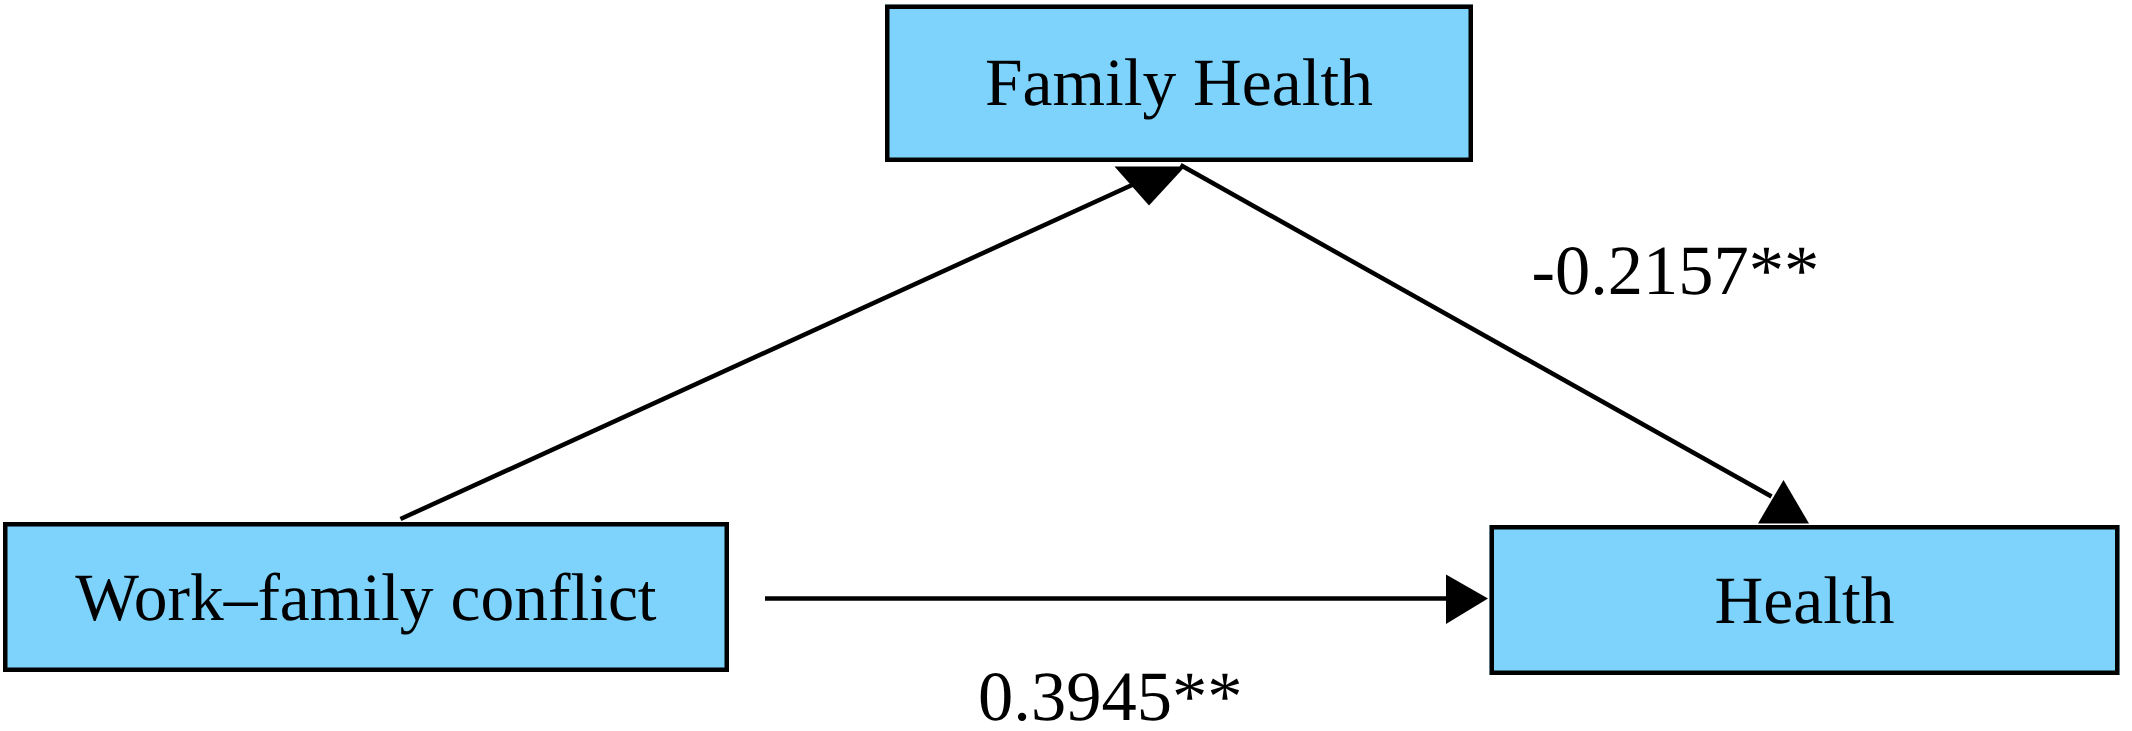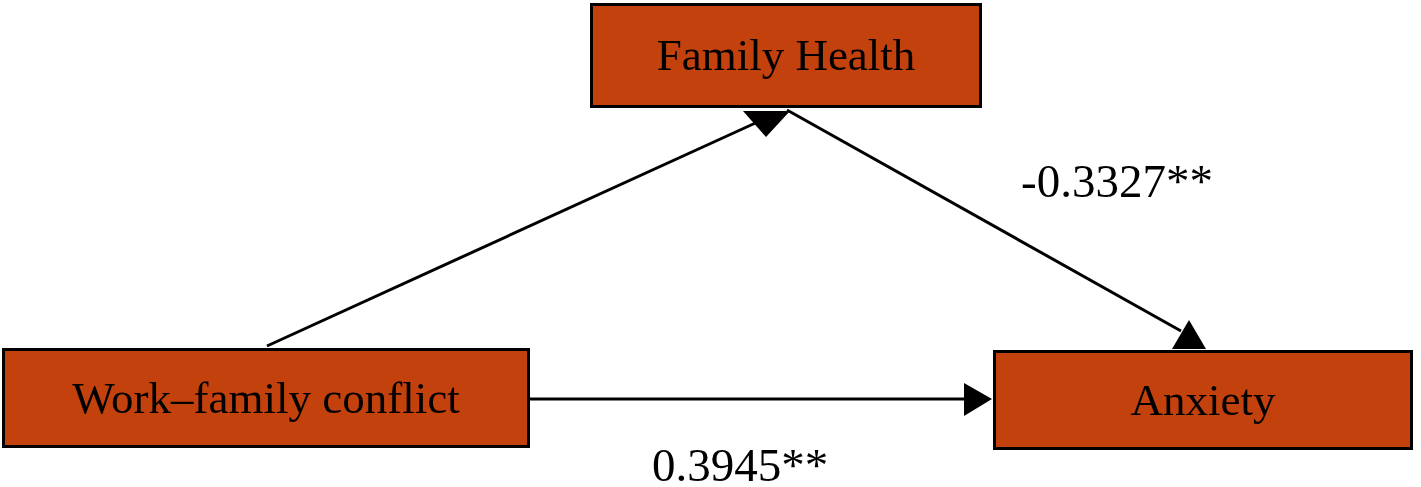--- a/index.html
+++ b/index.html
@@ -20,38 +20,38 @@
     position: absolute;
     left: 0;
     top: 0;
     width: 1421px;
     height: 487px;
   }
   .node {
     position: absolute;
     box-sizing: border-box;
     border: 3px solid #000000;
-    background: #c2410c;
+    background: #7dd3fc;
     display: flex;
     align-items: center;
     justify-content: center;
     font-size: 45px;
     line-height: 1;
     white-space: nowrap;
   }
   #node-family-health {
     left: 590px;
     top: 3px;
     width: 392px;
     height: 105px;
   }
   #node-wfc {
     left: 2px;
     top: 348px;
-    width: 528px;
+    width: 484px;
     height: 100px;
   }
   #node-anxiety {
     left: 993px;
     top: 350px;
     width: 420px;
     height: 100px;
   }
   .edge-label {
     position: absolute;
@@ -91,21 +91,21 @@
 
   <div class="node" id="node-family-health">
     <span>Family Health</span>
   </div>
 
   <div class="node" id="node-wfc">
     <span>Work–family conflict</span>
   </div>
 
   <div class="node" id="node-anxiety">
-    <span>Anxiety</span>
+    <span>Health</span>
   </div>
 
 
-  <div class="edge-label" id="label-b-path">-0.3327**</div>
+  <div class="edge-label" id="label-b-path">-0.2157**</div>
 
   <div class="edge-label" id="label-c-path">0.3945**</div>
 
 </div>
 
 </body></html>

